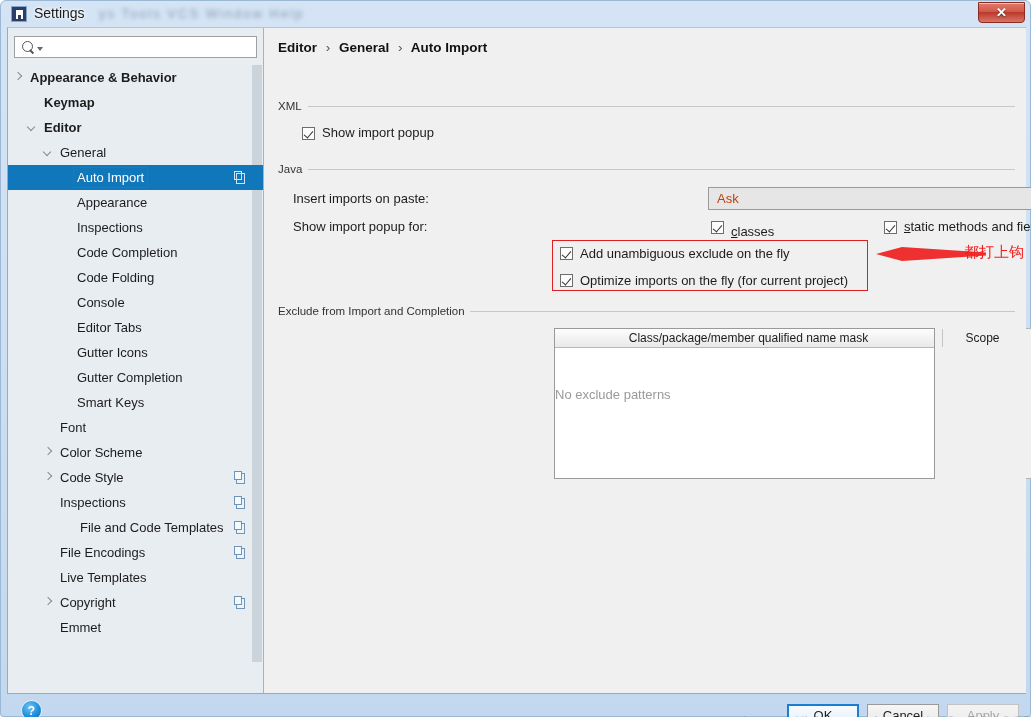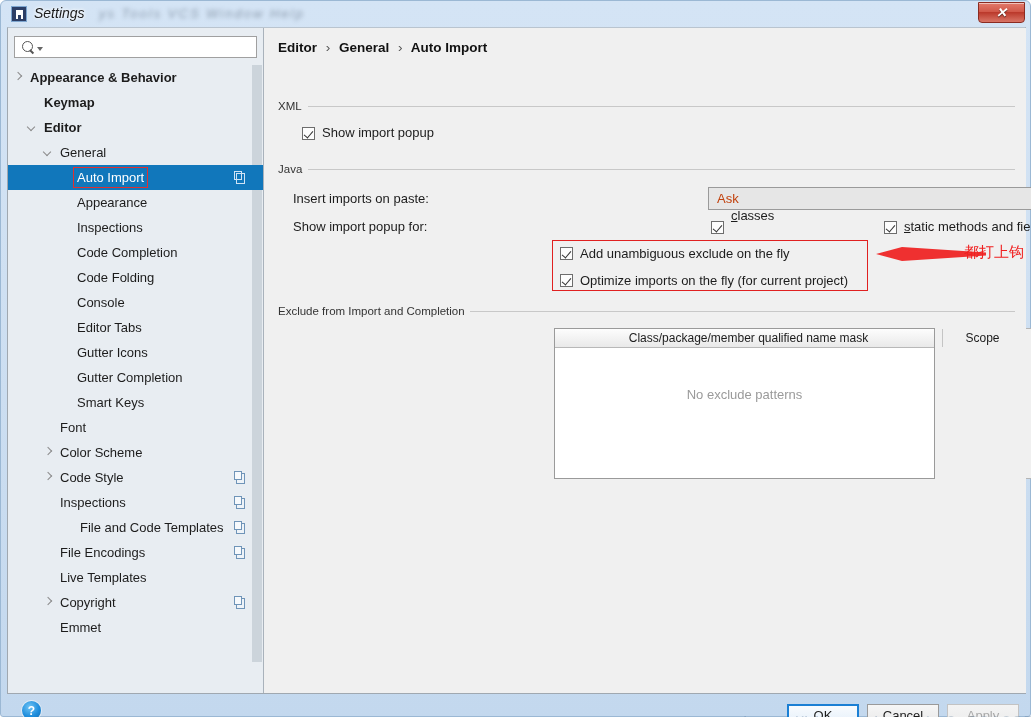--- a/index.html
+++ b/index.html
@@ -14,21 +14,21 @@
   #window {
     position: absolute; left: 0; top: 0;
     width: 1031px; height: 717px;
     background: linear-gradient(to bottom, #d4e4f5 0%, #cfe0f2 40%, #c3d8ee 100%);
     border: 1px solid #9bb8d4;
     border-radius: 6px 6px 3px 3px;
   }
 
   
   #titlebar {
-    position: absolute; left: 0; top: 0; width: 1031px; height: 38px; font-style: italic;
+    position: absolute; left: 0; top: 0; width: 1031px; height: 38px;
   }
   .title-ico {
     position: absolute; left: 10px; top: 5px;
     width: 16px; height: 16px;
     background: #2c3e66;
     border: 1px solid #7ea6d0;
     display: flex; align-items: center; justify-content: center;
   }
   .title-ico i {
     display: block; width: 7px; height: 9px;
@@ -279,21 +279,21 @@
     font-size: 12px; color: #1c1c1c;
     border-right: 1px solid #c4c4c4;
   }
   #th2 {
     position: absolute; left: 389px; top: 0; width: 77px; height: 18px;
     line-height: 18px; text-align: center;
     font-size: 12px; color: #1c1c1c;
   }
   #tbl-empty {
     position: absolute; left: 0; top: 58px; width: 100%;
-    text-align: center; font-size: 13px; color: #9a9a9a;
+    font-size: 13px; color: #9a9a9a;
   }
   #tbl-btns {
     position: absolute; left: 762px; top: 300px;
     width: 28px; height: 151px;
     background: #f0f0f0;
     border: 1px solid #b5b5b5; border-left: none;
   }
 
   
   #bottombar {
@@ -493,21 +493,21 @@
       <div class="cb-lab" style="left:29px; top:163px; cursor:default;">Insert imports on paste:</div>
 
       <div id="combo">
         <div id="combo-val">Ask</div>
 
       </div>
 
       <div class="cb-lab" style="left:29px; top:191px; cursor:default;">Show import popup for:</div>
 
       <div class="cb" style="left:447px; top:193px;"></div>
-      <div class="cb-lab" style="left:467px; top:180px;"><span class="mn">c</span><span>lasses</span></div>
+      <div class="cb-lab" style="left:467px; top:196px;"><span class="mn">c</span><span>lasses</span></div>
 
       <div class="cb" style="left:620px; top:193px;"></div>
       <div class="cb-lab" style="left:640px; top:191px;"><span class="mn">s</span><span>tatic methods and fields</span></div>
 
       <div class="cb" style="left:296px; top:219px;"></div>
       <div class="cb-lab" style="left:316px; top:218px;">Add unambiguous exclude on the fly</div>
 
       <div class="cb" style="left:296px; top:246px;"></div>
       <div class="cb-lab" style="left:316px; top:245px;">Optimize imports on the fly (for current project)</div>
 

